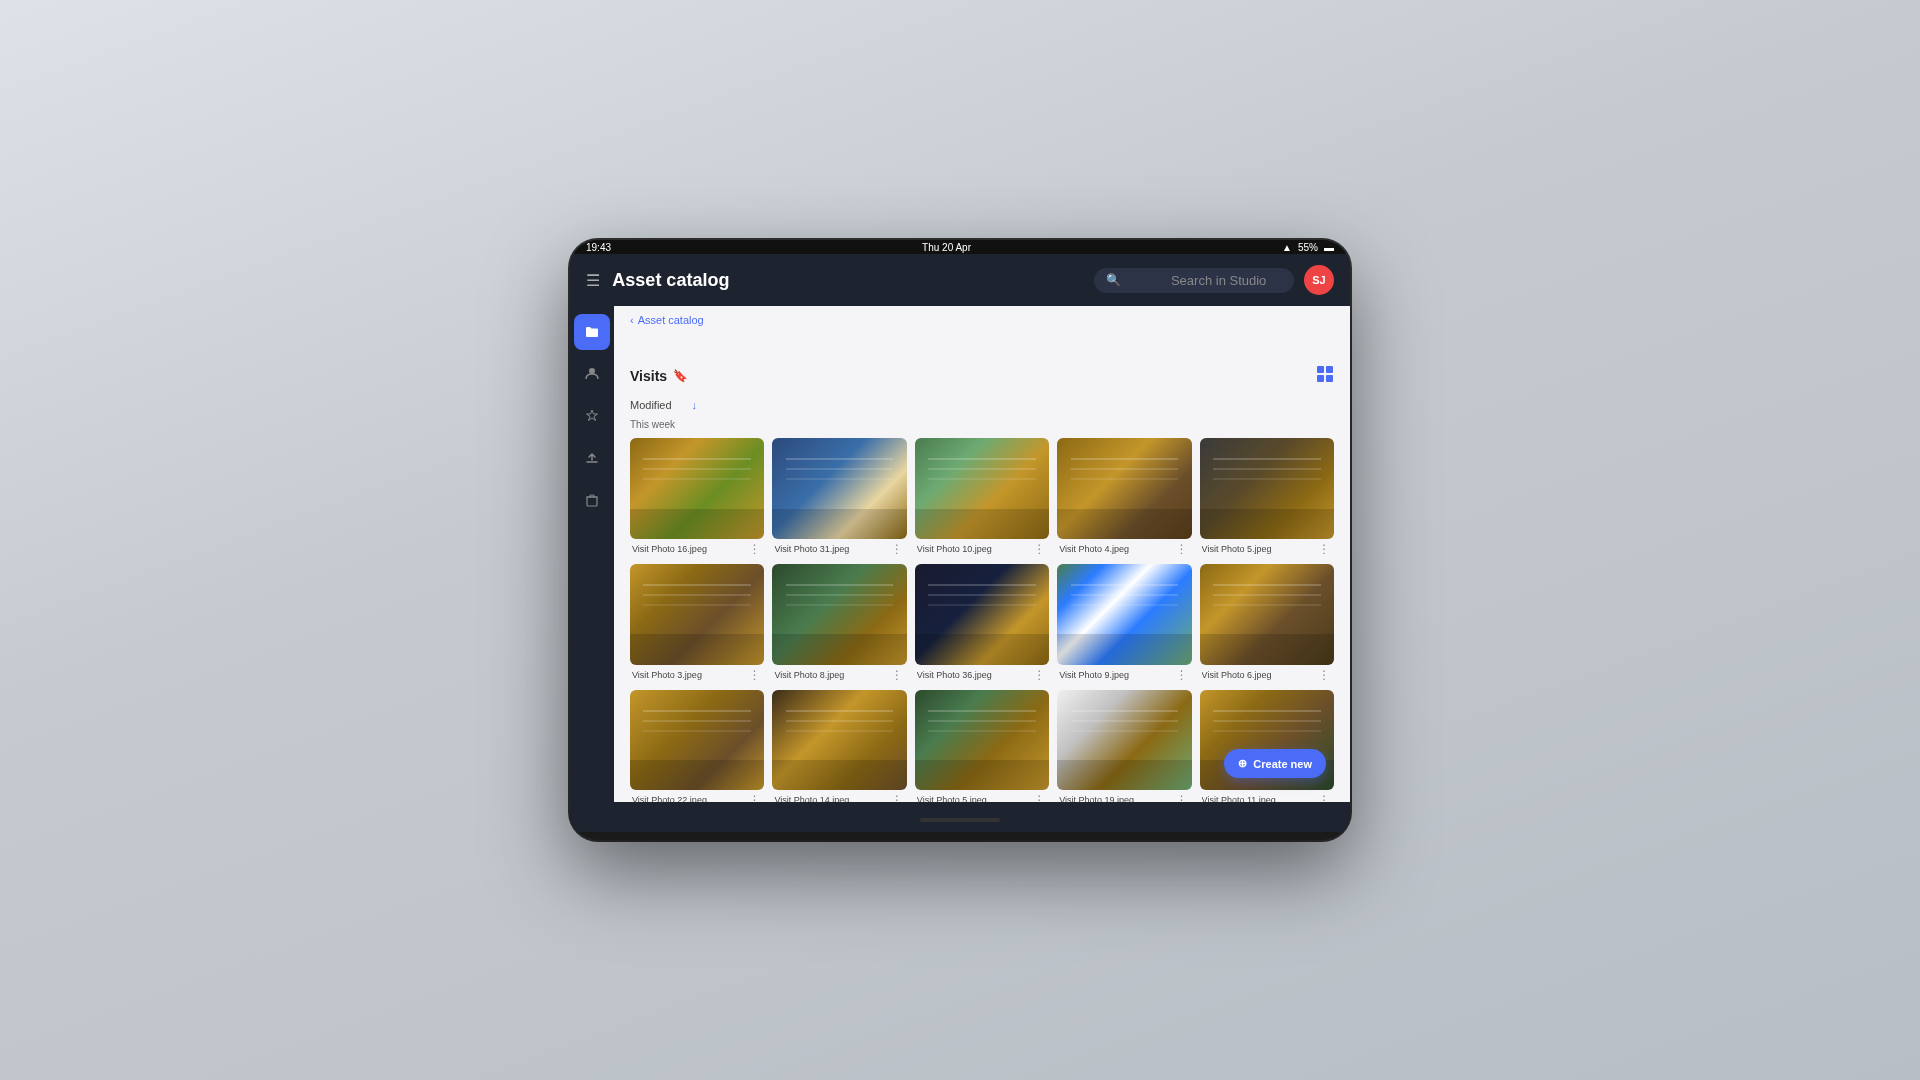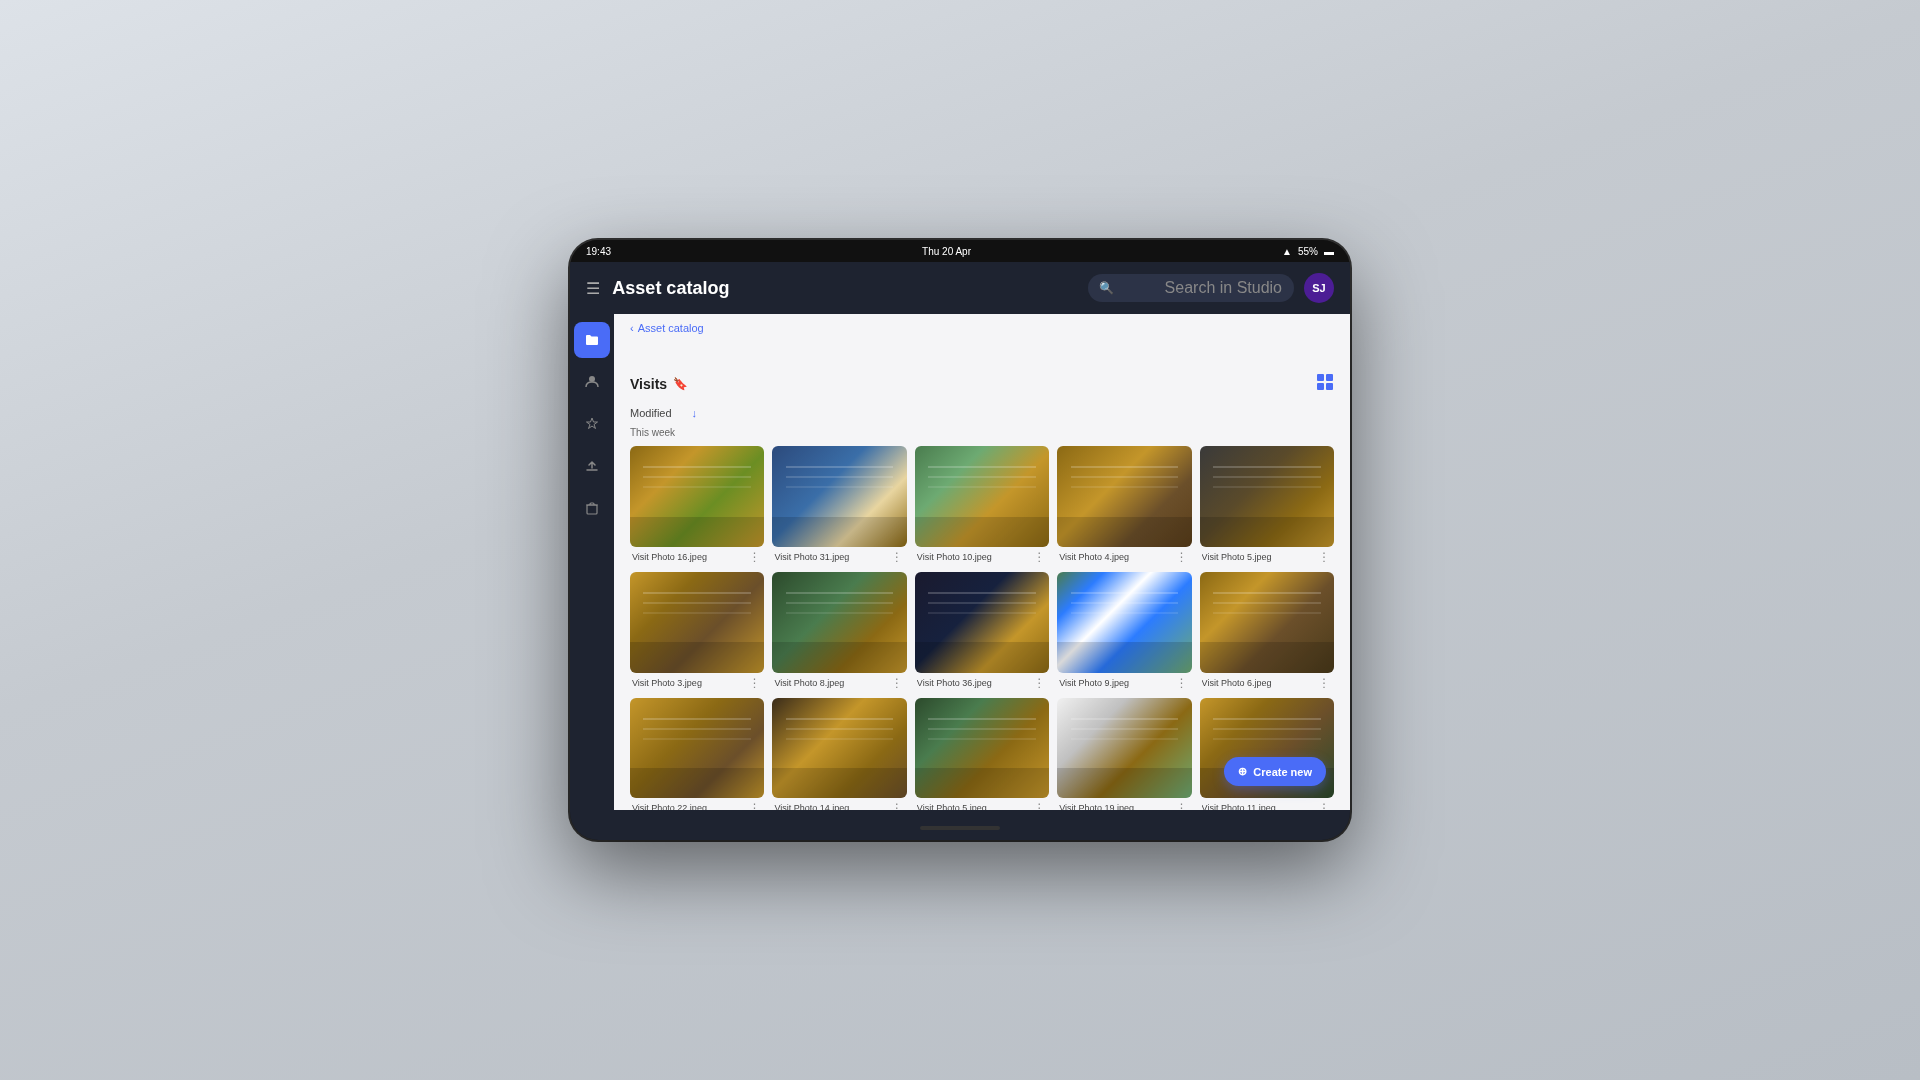--- a/index.html
+++ b/index.html
@@ -35,21 +35,21 @@
 
     
     .status-bar {
       background: #111;
       color: #fff;
       font-size: 10px;
       padding: 4px 16px;
       display: flex;
       justify-content: space-between;
       align-items: center;
-      height: 22px;
+      height: 14px;
     }
     .status-bar-right {
       display: flex;
       gap: 6px;
       align-items: center;
     }
 
     
     .app-container {
       display: flex;
@@ -95,28 +95,28 @@
       padding: 5px 12px;
       gap: 6px;
       min-width: 200px;
     }
     .search-icon-inner {
       color: #888;
       font-size: 12px;
     }
     .search-input-display {
       color: #888;
-      font-size: 16px;
+      font-size: 13px;
       margin-left: 44px;
     }
     .avatar-btn {
       width: 30px;
       height: 30px;
       border-radius: 50%;
-      background: #4c1d95;
+      background: #ef4444;
       display: flex;
       align-items: center;
       justify-content: center;
       color: #fff;
       font-size: 11px;
       font-weight: 600;
       cursor: pointer;
     }
 
     

